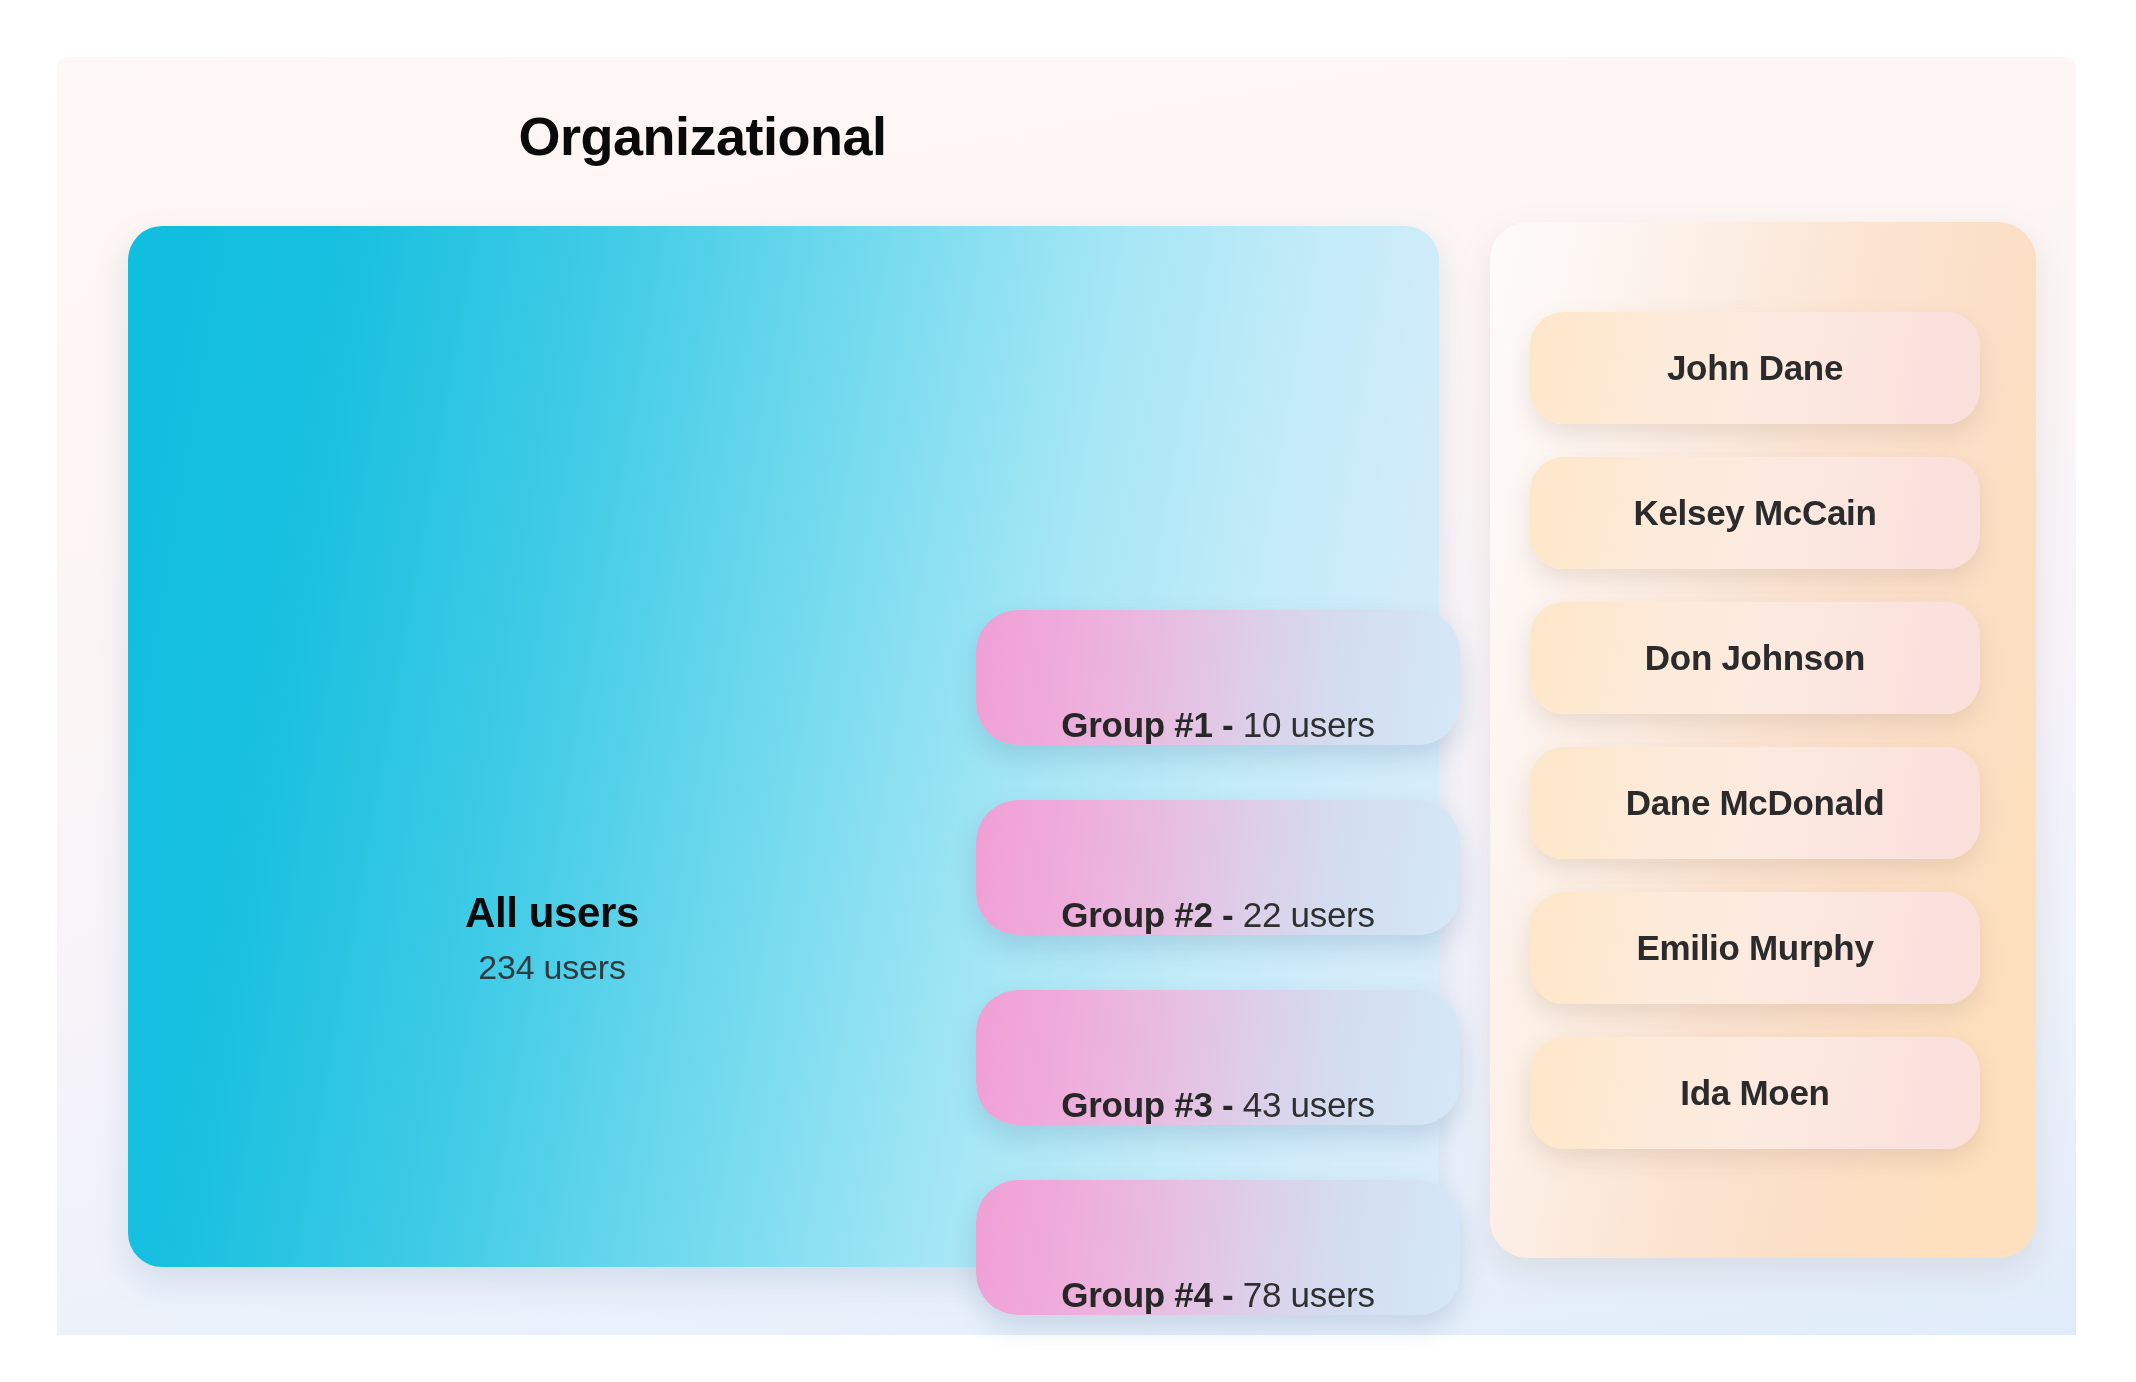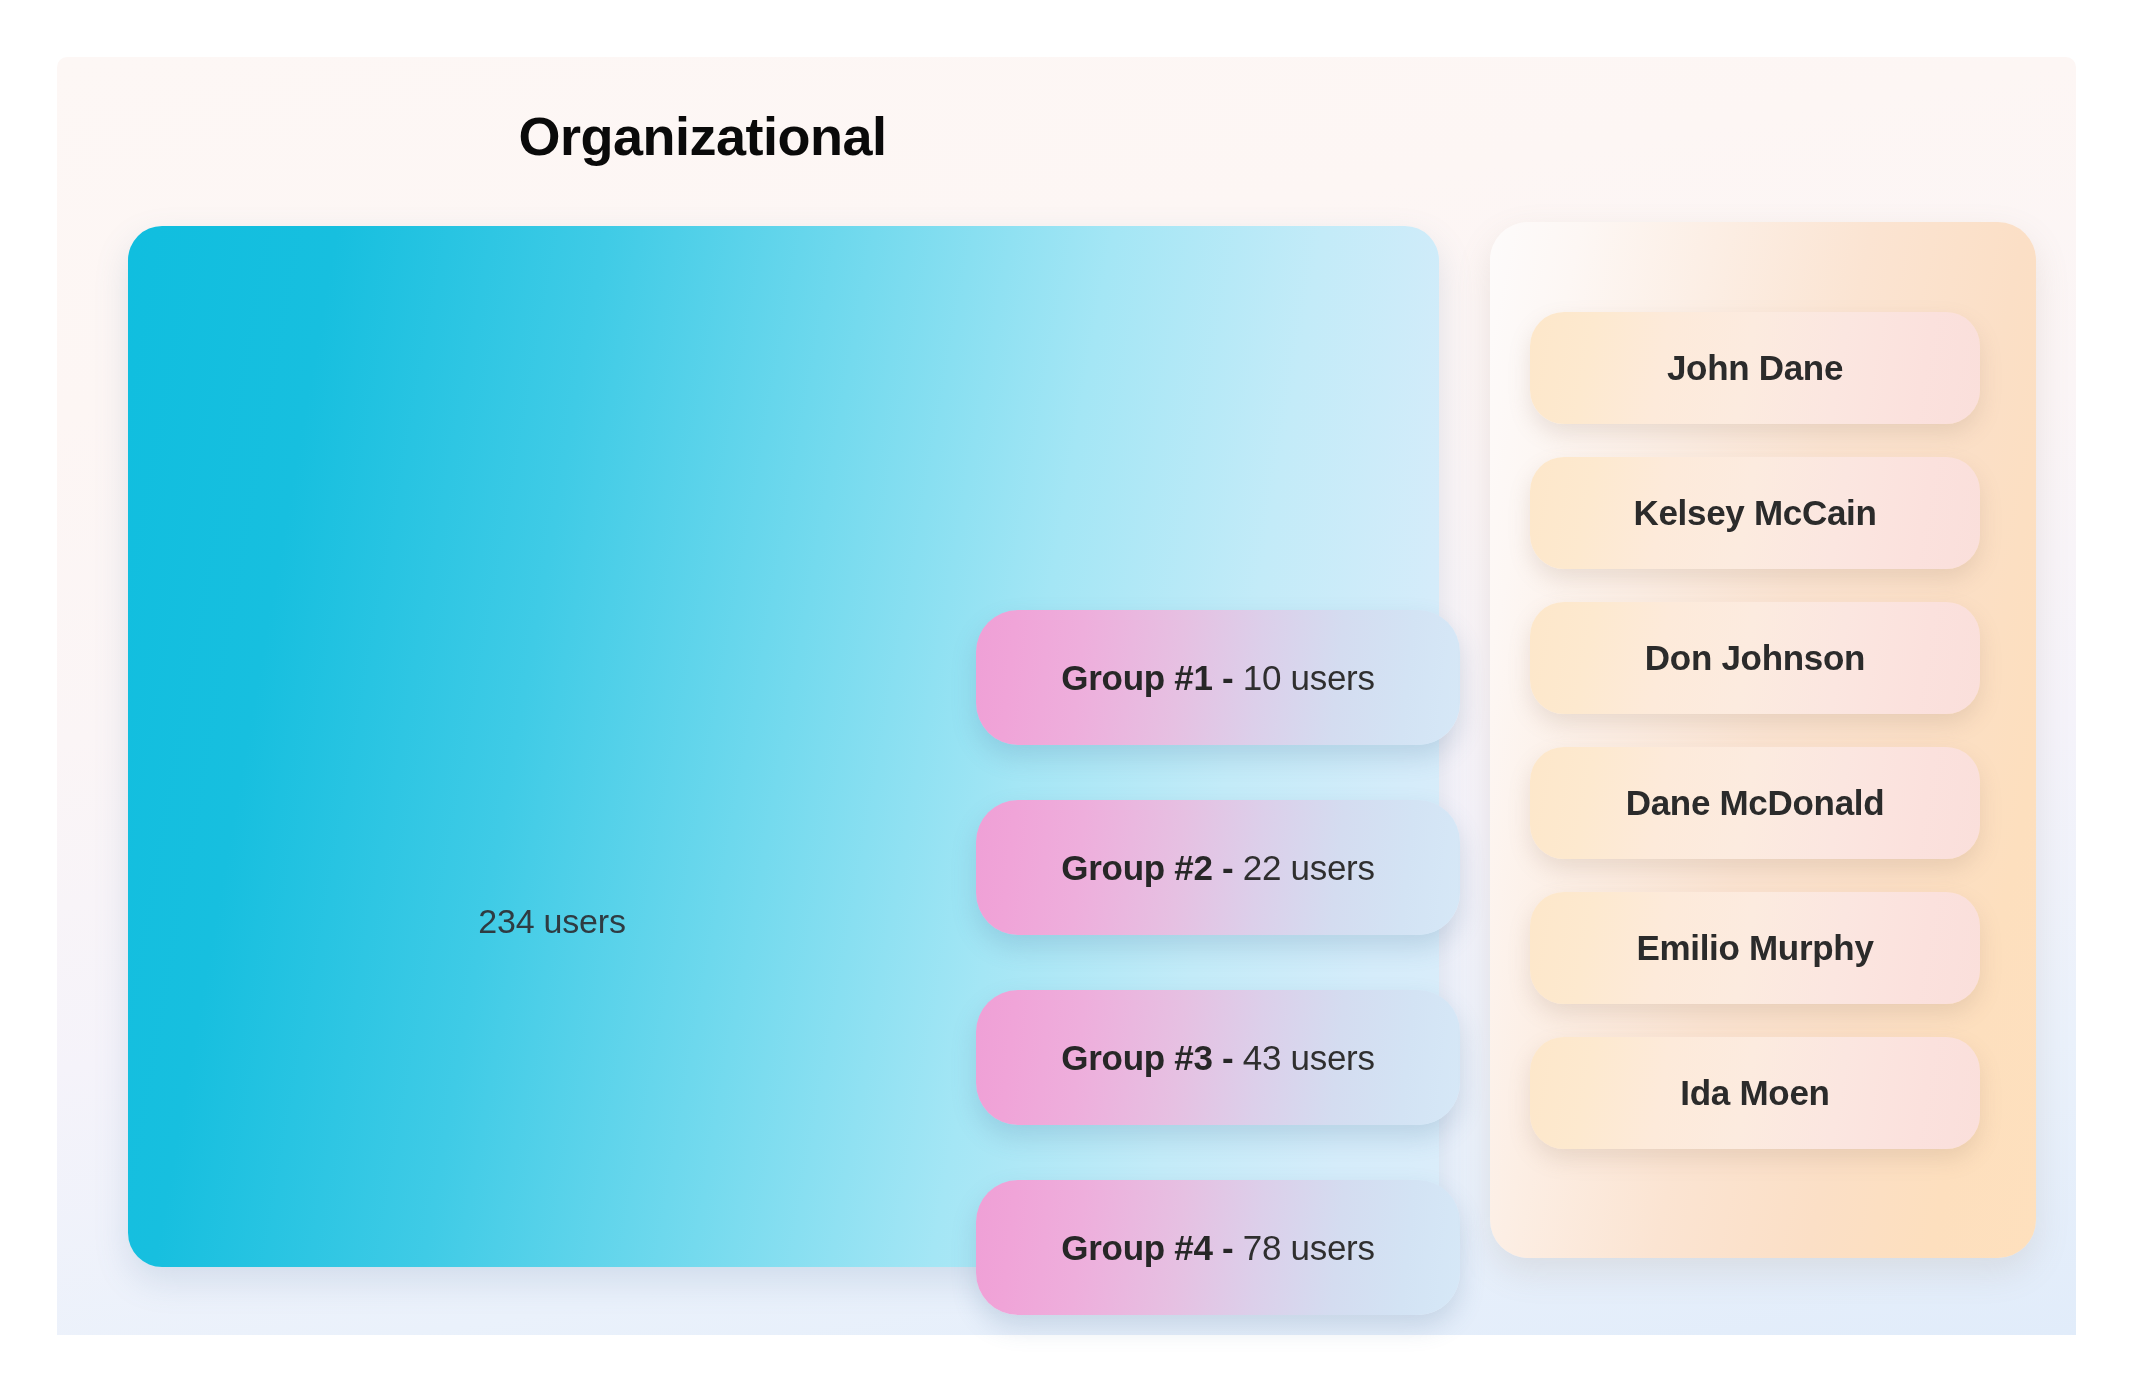--- a/index.html
+++ b/index.html
@@ -122,21 +122,21 @@
                 #efa0d6 0%,
                 #f0a4d8 8%,
                 #eeaedc 22%,
                 #e6c0e2 42%,
                 #dccfea 58%,
                 #d4dcf0 74%,
                 #d3e3f4 88%,
                 #d6e8f7 100%);
     box-shadow: 0 12px 26px rgba(70,110,150,0.20);
     display: flex;
-    align-items: center;
+    align-items: flex-end;
     justify-content: center;
   }
   .group-pill:last-child { margin-bottom: 0; }
 
   .group-label {
     font-size: 35px;
     letter-spacing: -0.3px;
     color: #2c2c2c;
     white-space: nowrap;
   }
@@ -208,20 +208,21 @@
 <div class="stage">
 
   <div class="card"></div>
 
   <div class="heading heading-org">Organizational</div>
 
 
   <div class="org-panel">
 
     <div class="all-users">
+      <span class="all-users-title">All users</span>
       <span class="all-users-count">234 users</span>
     </div>
 
     <div class="group-list">
 
       <div class="group-pill">
         <span class="group-label">
           <span class="gname">Group #1 -</span><span class="gcount"> 10 users</span>
         </span>
       </div>

